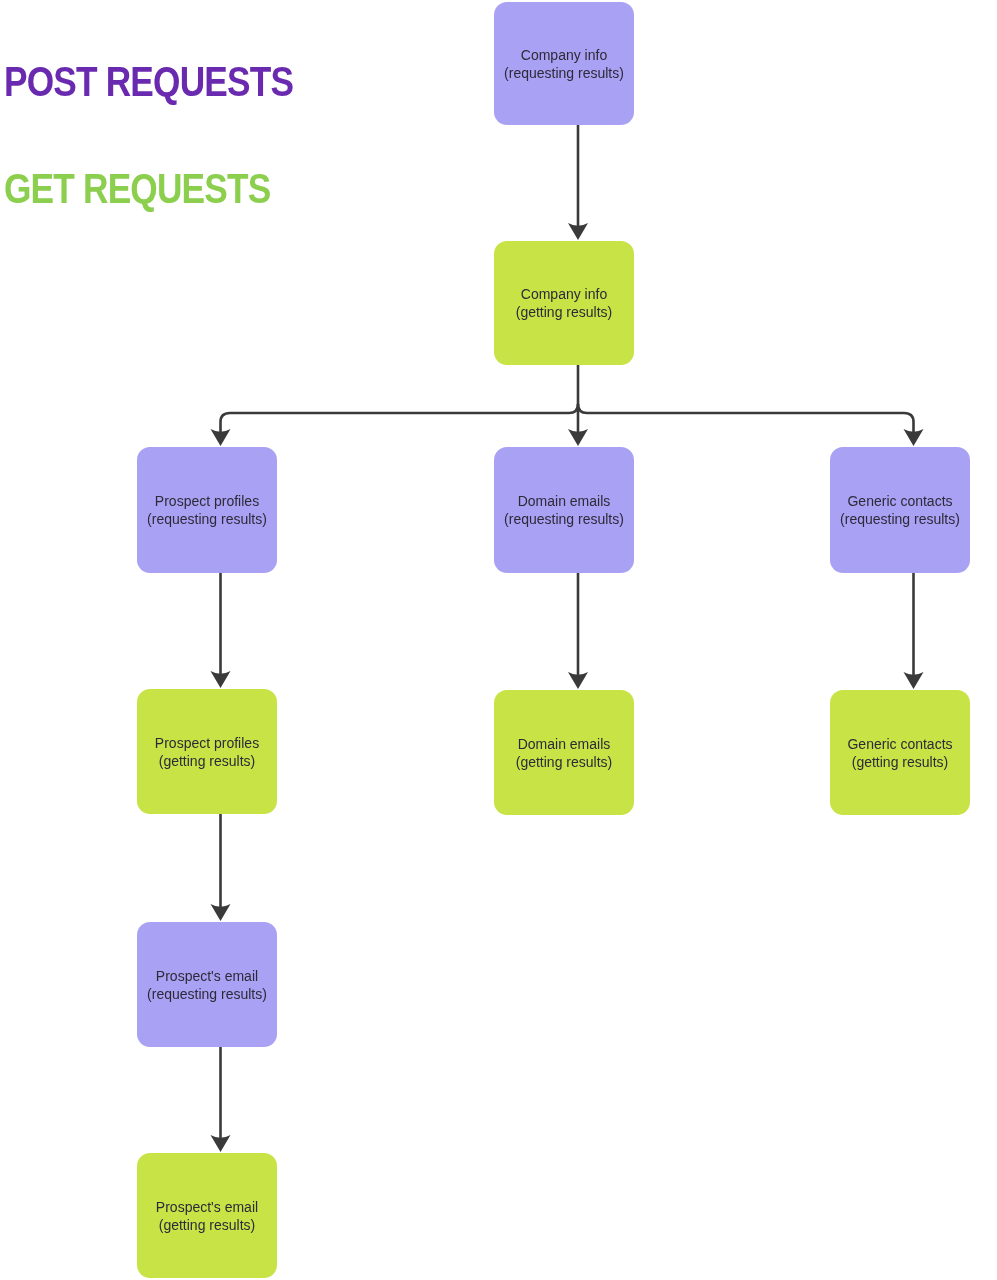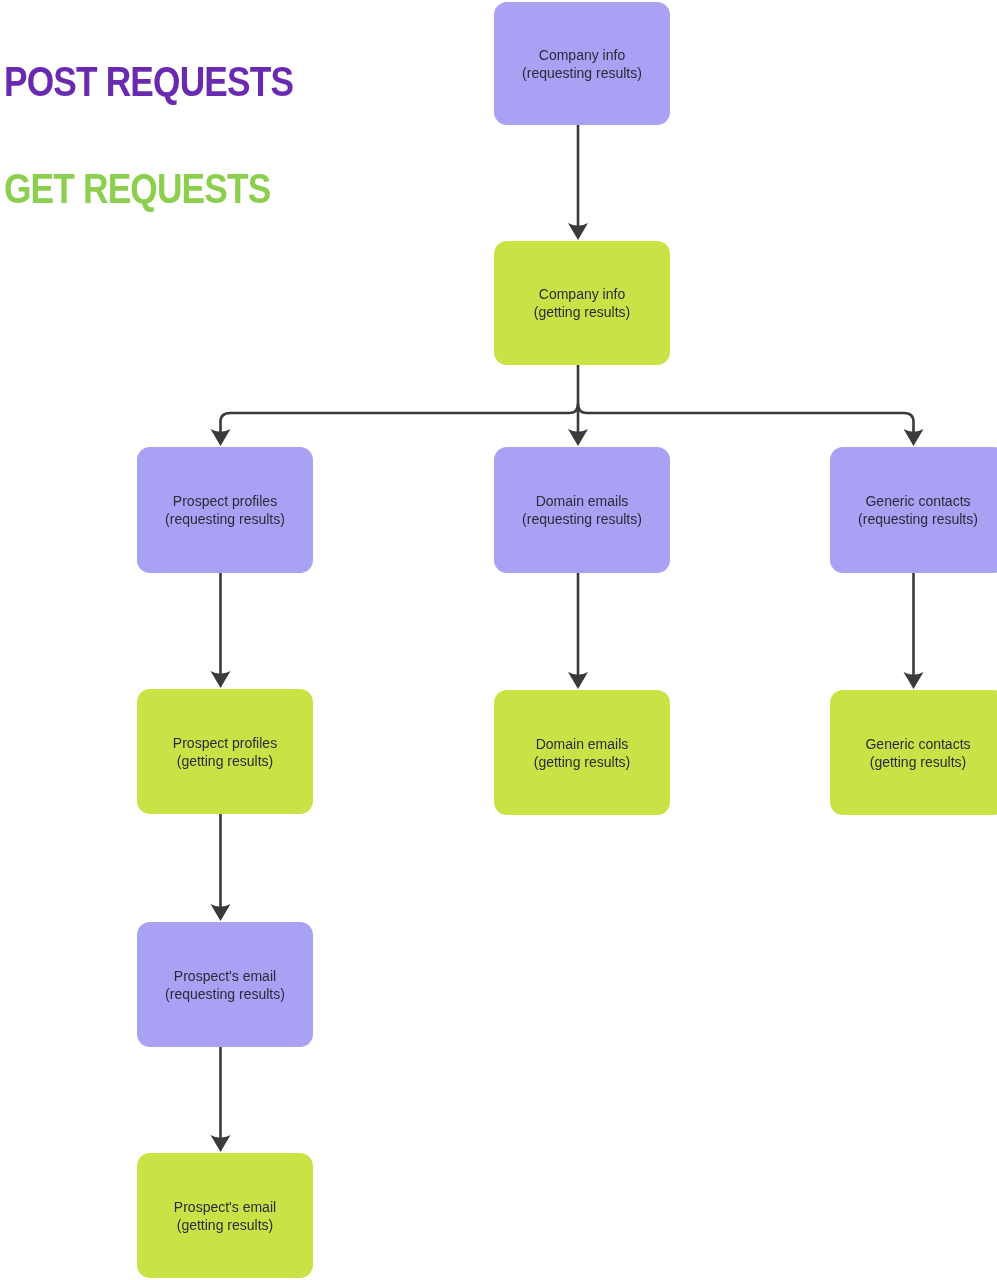--- a/index.html
+++ b/index.html
@@ -38,21 +38,21 @@
     stroke: #3a3a3a;
     stroke-width: 2.6;
   }
   .connector-layer .head {
     fill: #3a3a3a;
     stroke: none;
   }
 
   .node {
     position: absolute;
-    width: 176px;
+    width: 140px;
     height: 125px;
     border-radius: 13px;
     display: flex;
     flex-direction: column;
     align-items: center;
     justify-content: center;
     text-align: center;
     font-size: 14px;
     line-height: 18px;
     color: #2d2a38;

